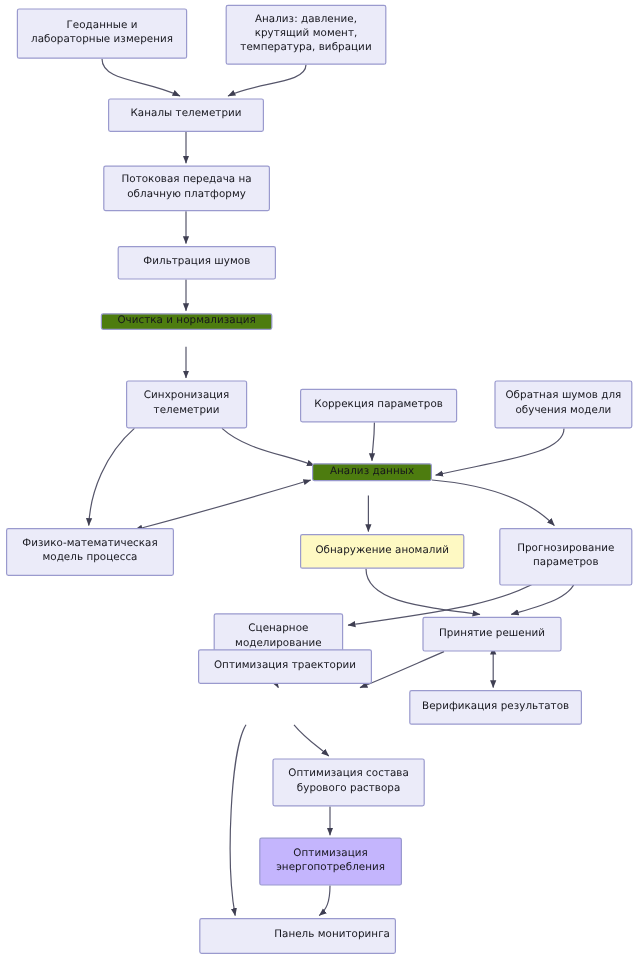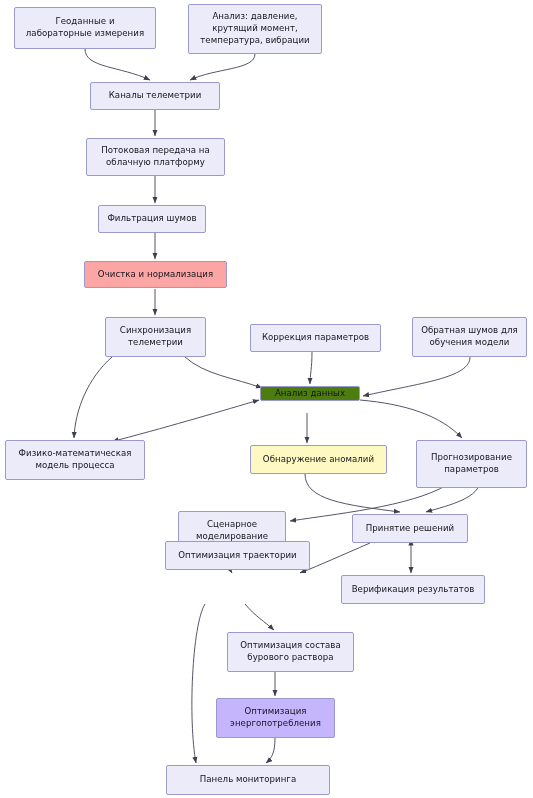--- a/index.html
+++ b/index.html
@@ -93,37 +93,37 @@
   </svg>
   <div id="node-group">
       <div class="node" style="left: 14px; top: 7px; width: 142px; height: 42px; background: rgb(235, 235, 249); border-color: rgb(154, 154, 206); color: rgb(21, 21, 28);"><span class="node-label">Геоданные и
 лабораторные измерения</span></div>
       <div class="node" style="left: 188px; top: 4px; width: 134px; height: 50px; background: rgb(235, 235, 249); border-color: rgb(154, 154, 206); color: rgb(21, 21, 28);"><span class="node-label">Анализ: давление,
 крутящий момент,
 температура, вибрации</span></div>
       <div class="node" style="left: 90px; top: 82px; width: 130px; height: 28px; background: rgb(235, 235, 249); border-color: rgb(154, 154, 206); color: rgb(21, 21, 28);"><span class="node-label">Каналы телеметрии</span></div>
       <div class="node" style="left: 86px; top: 138px; width: 139px; height: 38px; background: rgb(235, 235, 249); border-color: rgb(154, 154, 206); color: rgb(21, 21, 28);"><span class="node-label">Потоковая передача на
 облачную платформу</span></div>
-      <div class="node" style="left: 98px; top: 205px; width: 108px; height: 28px; background: rgb(235, 235, 249); border-color: rgb(154, 154, 206); color: rgb(21, 21, 28);"><span class="node-label">Фильтрация шумов</span></div>
-      <div class="node" style="left: 84px; top: 261px; width: 143px; height: 27px; background: #fca5a5; border-color: rgb(154, 154, 206); color: rgb(21, 21, 28);"><span class="node-label">Очистка и нормализация</span></div>
+      <div class="node" style="left: 98px; top: 205px; width: 132px; height: 28px; background: rgb(235, 235, 249); border-color: rgb(154, 154, 206); color: rgb(21, 21, 28);"><span class="node-label">Фильтрация шумов</span></div>
+      <div class="node" style="left: 84px; top: 261px; width: 143px; height: 14px; background: #4d7c0f; border-color: rgb(154, 154, 206); color: rgb(21, 21, 28);"><span class="node-label">Очистка и нормализация</span></div>
       <div class="node" style="left: 105px; top: 317px; width: 101px; height: 40px; background: rgb(235, 235, 249); border-color: rgb(154, 154, 206); color: rgb(21, 21, 28);"><span class="node-label">Синхронизация
 телеметрии</span></div>
       <div class="node" style="left: 250px; top: 324px; width: 131px; height: 28px; background: rgb(235, 235, 249); border-color: rgb(154, 154, 206); color: rgb(21, 21, 28);"><span class="node-label">Коррекция параметров</span></div>
       <div class="node" style="left: 412px; top: 317px; width: 115px; height: 40px; background: rgb(235, 235, 249); border-color: rgb(154, 154, 206); color: rgb(21, 21, 28);"><span class="node-label">Обратная шумов для
 обучения модели</span></div>
       <div class="node" style="left: 260px; top: 386px; width: 100px; height: 15px; background: #4d7c0f; border-color: rgb(154, 154, 206); color: rgb(21, 21, 28);"><span class="node-label">Анализ данных</span></div>
       <div class="node" style="left: 5px; top: 440px; width: 140px; height: 40px; background: rgb(235, 235, 249); border-color: rgb(154, 154, 206); color: rgb(21, 21, 28);"><span class="node-label">Физико-математическая
 модель процесса</span></div>
       <div class="node" style="left: 250px; top: 445px; width: 137px; height: 29px; background: #fef9c3; border-color: rgb(154, 154, 206); color: rgb(21, 21, 28);"><span class="node-label">Обнаружение аномалий</span></div>
       <div class="node" style="left: 416px; top: 440px; width: 111px; height: 48px; background: rgb(235, 235, 249); border-color: rgb(154, 154, 206); color: rgb(21, 21, 28);"><span class="node-label">Прогнозирование
 параметров</span></div>
       <div class="node" style="left: 178px; top: 511px; width: 108px; height: 40px; background: rgb(235, 235, 249); border-color: rgb(154, 154, 206); color: rgb(21, 21, 28);"><span class="node-label">Сценарное
 моделирование</span></div>
       <div class="node" style="left: 352px; top: 514px; width: 116px; height: 29px; background: rgb(235, 235, 249); border-color: rgb(154, 154, 206); color: rgb(21, 21, 28);"><span class="node-label">Принятие решений</span></div>
       <div class="node" style="left: 165px; top: 541px; width: 145px; height: 29px; background: rgb(235, 235, 249); border-color: rgb(154, 154, 206); color: rgb(21, 21, 28);"><span class="node-label">Оптимизация траектории</span></div>
       <div class="node" style="left: 341px; top: 575px; width: 144px; height: 29px; background: rgb(235, 235, 249); border-color: rgb(154, 154, 206); color: rgb(21, 21, 28);"><span class="node-label">Верификация результатов</span></div>
       <div class="node" style="left: 212px; top: 632px; width: 127px; height: 40px; background: rgb(235, 235, 249); border-color: rgb(154, 154, 206); color: rgb(21, 21, 28); margin-left: 15px;"><span class="node-label">Оптимизация состава
 бурового раствора</span></div>
       <div class="node" style="left: 216px; top: 698px; width: 119px; height: 40px; background: #c4b5fd; border-color: rgb(154, 154, 206); color: rgb(21, 21, 28);"><span class="node-label">Оптимизация
 энергопотребления</span></div>
-      <div class="node" style="left: 166px; top: 765px; width: 164px; height: 30px; background: rgb(235, 235, 249); border-color: rgb(154, 154, 206); color: rgb(21, 21, 28);"><span class="node-label">Панель мониторинга</span></div>
+      <div class="node" style="left: 166px; top: 765px; width: 164px; height: 30px; background: rgb(235, 235, 249); border-color: rgb(154, 154, 206); color: rgb(21, 21, 28); justify-content: flex-end;"><span class="node-label">Панель мониторинга</span></div>
     </div>
 </div>
 
 </body></html>

